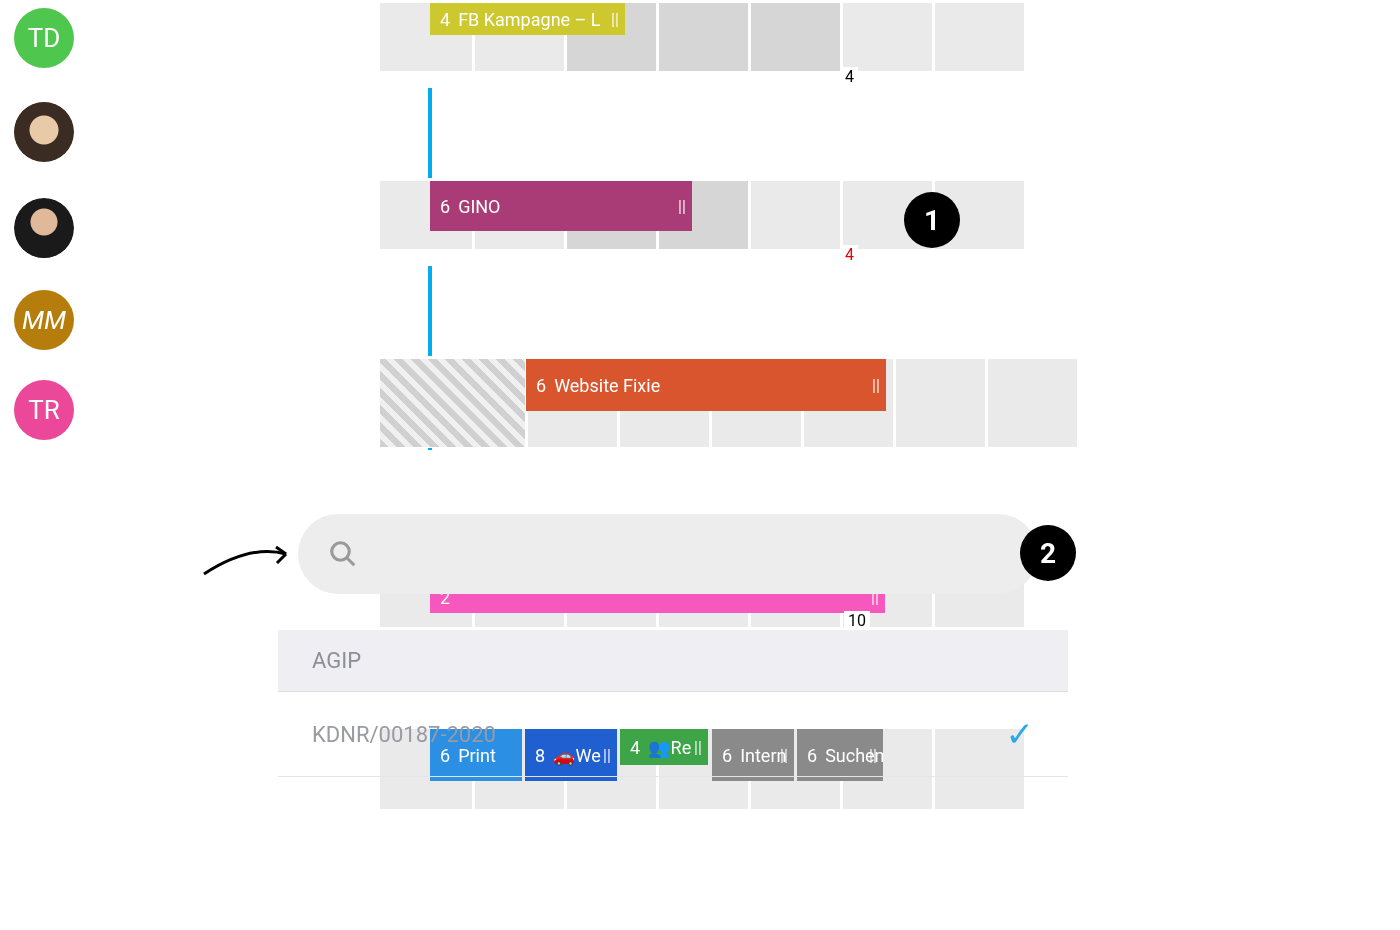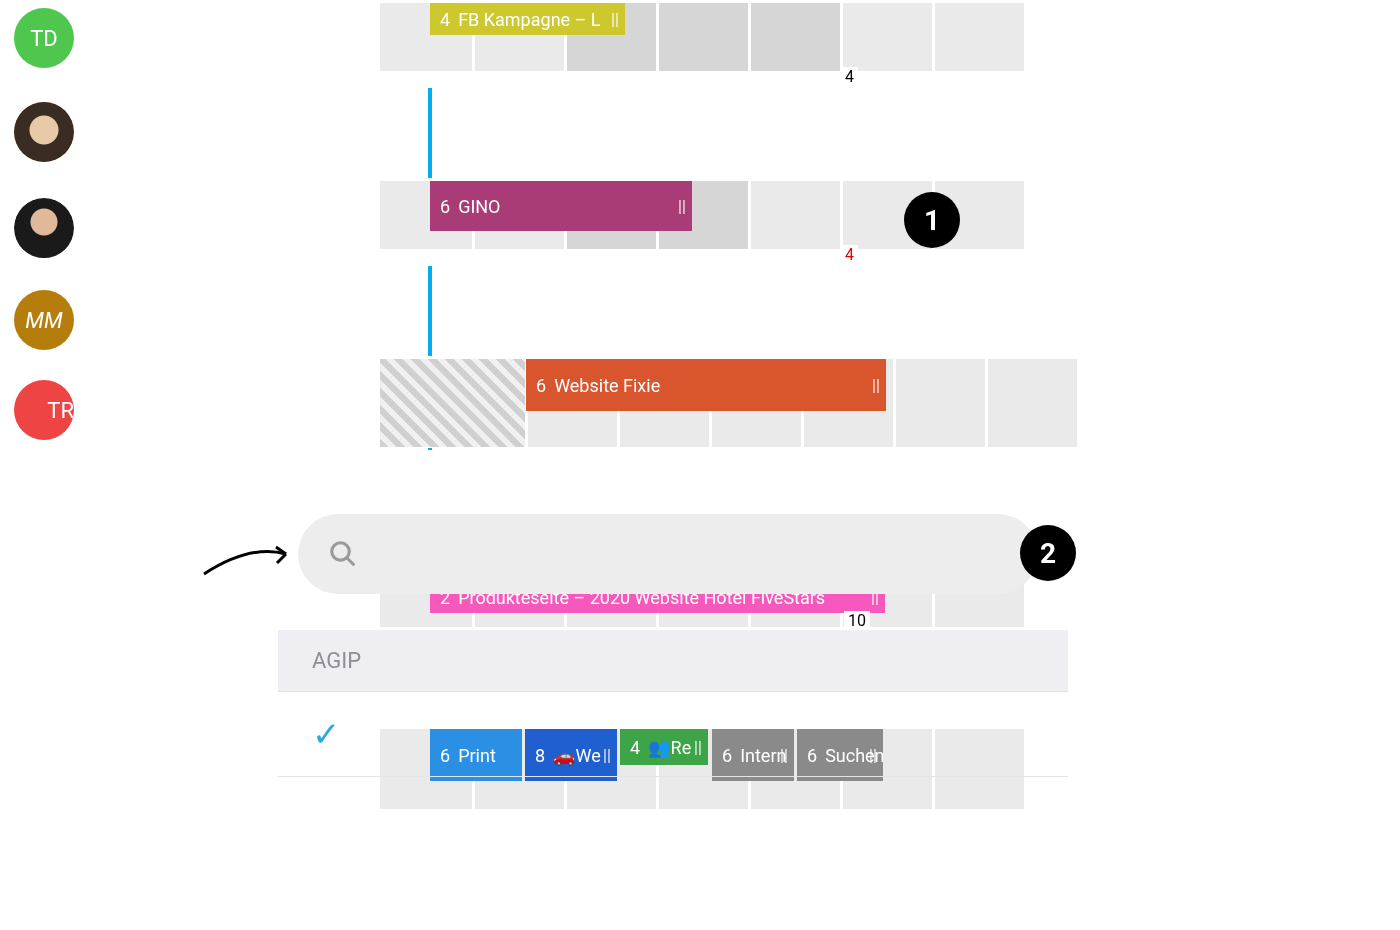--- a/index.html
+++ b/index.html
@@ -8,30 +8,30 @@
     background: #fff;
     width: 1400px;
     height: 930px;
     position: relative;
   }
   .avatar {
     position: absolute;
     width: 60px; height: 60px;
     border-radius: 50%;
     display: flex; align-items: center; justify-content: center;
-    color: #fff; font-size: 22px; font-weight: 400;
+    color: #fff; font-size: 26px; font-weight: 400;
     left: 14px;
   }
   .avatar.td { background: #4fc74f; }
   .avatar.photo1 { background: linear-gradient(135deg,#7a5c4a,#c7a685); overflow:hidden; }
   .avatar.photo1::after { content:""; display:block; width:60px;height:60px;background:radial-gradient(circle at 30px 28px,#e8c9a8 14px,transparent 15px),linear-gradient(#3a2c22,#3a2c22);border-radius:50%;}
   .avatar.photo2 { background: linear-gradient(180deg,#d8d8d8 40%,#2b2b2b 100%); overflow:hidden;}
   .avatar.photo2::after{content:"";display:block;width:60px;height:60px;background:radial-gradient(circle at 30px 24px,#e0b89a 13px,transparent 14px) , linear-gradient(#1a1a1a 60%,#1a1a1a);border-radius:50%;}
   .avatar.mm { background: #b57d0c; }
-  .avatar.tr { background: #ef4444; justify-content: flex-end; }
+  .avatar.tr { background: #ec4899; }
 
   .grid {
     position: absolute;
     left: 380px; top: 0;
     width: 690px;
   }
   .row {
     position: relative;
     height: 86px;
     width: 690px;
@@ -172,21 +172,20 @@
       <div class="cell cw" style="height:80px;"></div>
       <div class="cell cw" style="height:80px;"></div>
     </div>
     <div class="bar c-olive" style="left:50px;top:0;width:455px;height:32px;">
       <span class="num">4</span>
       <span>Insta Kampagne "mhh" 11'19</span>
       <span class="grip">||</span>
     </div>
     <div class="bar c-pink" style="left:50px;top:34px;width:455px;height:32px;">
       <span class="num">2</span>
-      <span>Produkteseite – 2020 Website Hotel FiveStars</span>
       <span class="grip">||</span>
     </div>
     <div class="rowlabel" style="right:200px;bottom:4px;">10</div>
   </div>
 
   <div class="row" style="top:368px;height:84px;">
     <div class="cells">
       <div class="cell cw" style="height:80px;"></div>
       <div class="cell cw" style="height:80px;"></div>
       <div class="cell cw" style="height:80px;"></div>
@@ -240,15 +239,16 @@
       <line x1="15" y1="15" x2="21" y2="21"></line>
     </svg>
 </div>
 <div class="marker" style="left:1020px;top:525px;">
     <span>2</span>
   </div>
 
 <div class="list-area">
   <div class="list-header">AGIP</div>
   <div class="list-row">
+    <div class="code">KDNR/00187-2020</div>
     <div class="check">✓</div>
   </div>
 </div>
 
 </body></html>

